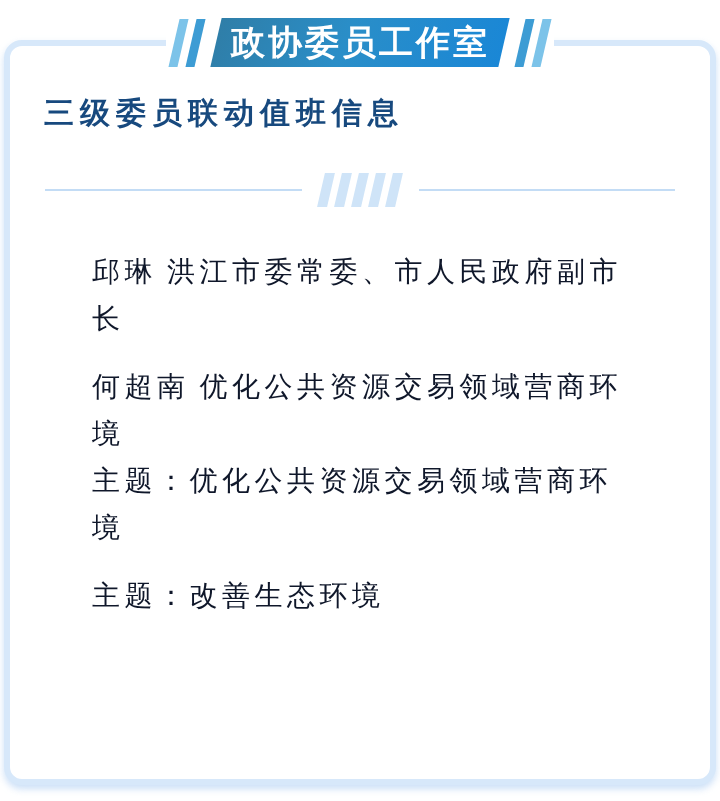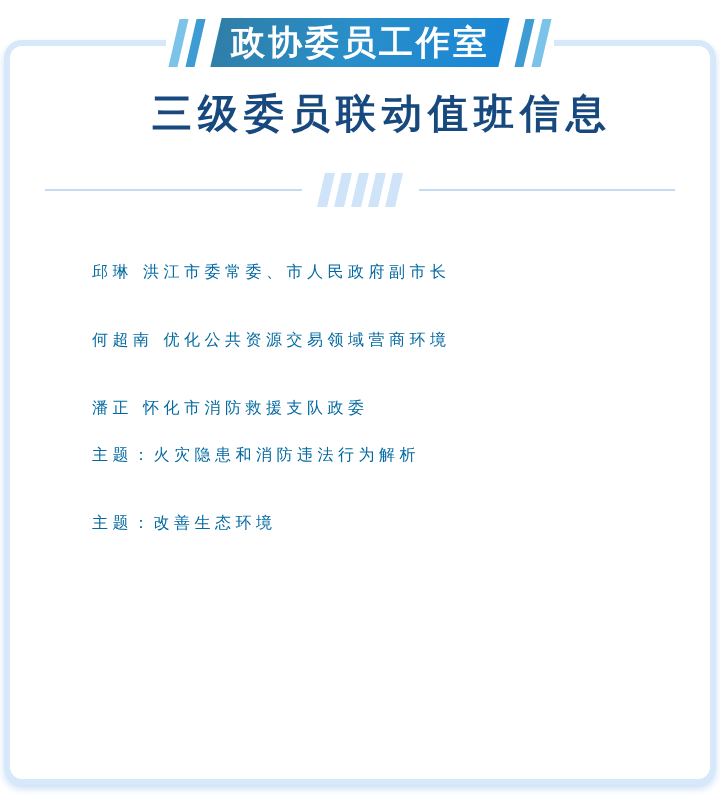--- a/index.html
+++ b/index.html
@@ -60,22 +60,22 @@
     font-size: 34px;
     color: #ffffff;
     letter-spacing: 3px;
     white-space: nowrap;
   }
 
   
   .page-title {
     position: absolute;
     top: 95px; left: 0; right: 0;
-    text-align: center;
-    font-size: 40px;
+    text-align: left;
+    font-size: 30px;
     line-height: 36px;
     font-weight: bold;
     color: #17497e;
     letter-spacing: 6px;
     z-index: 2;
     padding-left: 44px;
   }
 
   
   .divider {
@@ -99,24 +99,24 @@
     margin: 0 3.5px;
     transform: skewX(-13deg);
     background: #cfe4f8;
   }
 
   
   .entries {
     position: absolute;
     left: 92px; top: 248px; width: 530px;
     z-index: 2;
-    font-size: 16px;
+    font-size: 28px;
     line-height: 47px;
     letter-spacing: 4.5px;
-    color: #0369a1;
+    color: #0f172a;
   }
   .entry { margin-bottom: 21px; }
   .entry-name { margin-right: 10px; }
 </style>
 </head>
 <body>
 
 <div class="stage">
 
   <div class="card"></div>
@@ -152,27 +152,22 @@
     <div class="entry">
       <div class="entry-header">
         <span class="entry-name">邱琳</span><span class="entry-position">洪江市委常委、市人民政府副市长</span>
       </div>
     </div>
 
     <div class="entry">
       <div class="entry-header">
         <span class="entry-name">何超南</span><span class="entry-position">优化公共资源交易领域营商环境</span>
       </div>
+      <div class="entry-topic">主题：优化公共资源交易领域营商环境</div>
     </div>
 
-    <div class="entry">
-      <div class="entry-header">
-        <span class="entry-name">潘正</span><span class="entry-position">怀化市消防救援支队政委</span>
-      </div>
-      <div class="entry-topic">主题：火灾隐患和消防违法行为解析</div>
-    </div>
 
     <div class="entry">
       <div class="entry-topic">主题：改善生态环境</div>
     </div>
 
   </div>
 </div>
 
 </body></html>

